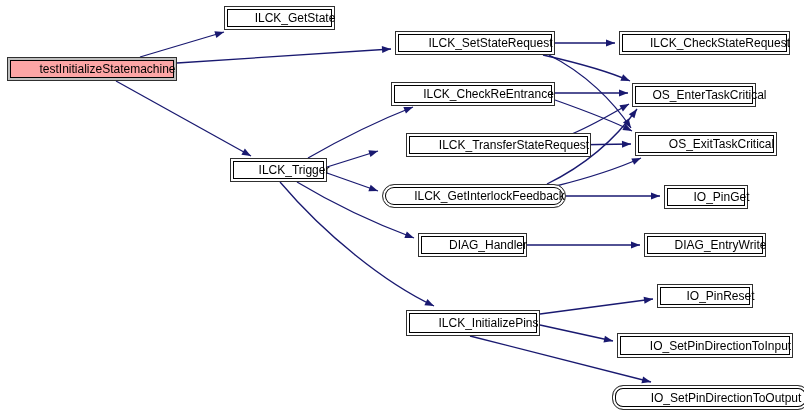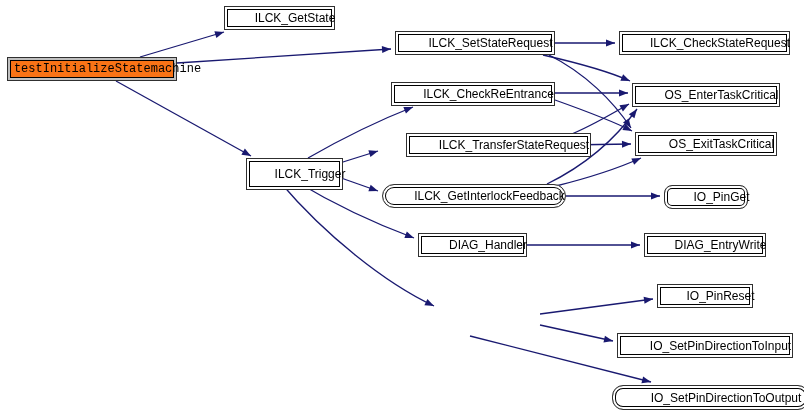--- a/index.html
+++ b/index.html
@@ -40,24 +40,23 @@
     
     box-shadow: inset 0 0 0 2px #ffffff, inset 0 0 0 3px #000000;
     font-size: 12px;
     line-height: 1;
     color: #000000;
     white-space: nowrap;
     cursor: pointer;
     padding-left: 31px;
   }
   .node.highlight {
-    background: #f97316;
+    background: #fca5a5;
     box-shadow: inset 0 0 0 2px #c0c0c0, inset 0 0 0 3px #000000;
     cursor: default;
-    font-family: Liberation Mono, monospace;
   }
   .node span {
     padding: 0 4px;
   }
 </style>
 </head>
 <body>
 
 <div id="canvas">
   <svg id="edge-layer" viewBox="0 0 804 417" xmlns="http://www.w3.org/2000/svg">
@@ -115,43 +114,46 @@
       </div>
       <div class="node" style="left: 395px; top: 31px; width: 160px; height: 24px;">
         <span>ILCK_SetStateRequest</span>
       </div>
       <div class="node" style="left: 619px; top: 31px; width: 171px; height: 24px;">
         <span>ILCK_CheckStateRequest</span>
       </div>
       <div class="node" style="left: 391px; top: 82px; width: 164px; height: 24px;">
         <span>ILCK_CheckReEntrance</span>
       </div>
-      <div class="node" style="left: 632px; top: 83px; width: 148px; height: 24px;">
+      <div class="node" style="left: 632px; top: 83px; width: 124px; height: 24px;">
         <span>OS_EnterTaskCritical</span>
       </div>
       <div class="node" style="left: 382px; top: 133px; width: 185px; height: 24px; margin-left: 24px;">
         <span>ILCK_TransferStateRequest</span>
       </div>
       <div class="node" style="left: 635px; top: 132px; width: 142px; height: 24px;">
         <span>OS_ExitTaskCritical</span>
       </div>
-      <div class="node" style="left: 230px; top: 158px; width: 97px; height: 32px; margin-left: 16px;">
+      <div class="node" style="left: 230px; top: 158px; width: 97px; height: 24px;">
         <span>ILCK_Trigger</span>
       </div>
       <div class="node" style="left: 382px; top: 184px; width: 184px; height: 24px; border-radius: 12px;">
         <span>ILCK_GetInterlockFeedback</span>
       </div>
-      <div class="node" style="left: 664px; top: 185px; width: 84px; height: 24px; border-radius: 8px;">
+      <div class="node" style="left: 664px; top: 185px; width: 84px; height: 24px;">
         <span>IO_PinGet</span>
       </div>
       <div class="node" style="left: 418px; top: 233px; width: 109px; height: 24px;">
         <span>DIAG_Handler</span>
       </div>
       <div class="node" style="left: 644px; top: 233px; width: 122px; height: 24px;">
         <span>DIAG_EntryWrite</span>
+      </div>
+      <div class="node" style="left: 406px; top: 310px; width: 134px; height: 26px;">
+        <span>ILCK_InitializePins</span>
       </div>
       <div class="node" style="left: 657px; top: 284px; width: 96px; height: 24px;">
         <span>IO_PinReset</span>
       </div>
       <div class="node" style="left: 617px; top: 333px; width: 176px; height: 25px;">
         <span>IO_SetPinDirectionToInput</span>
       </div>
       <div class="node" style="left: 612px; top: 385px; width: 197px; height: 25px; border-radius: 11px;">
         <span>IO_SetPinDirectionToOutput</span>
       </div>

